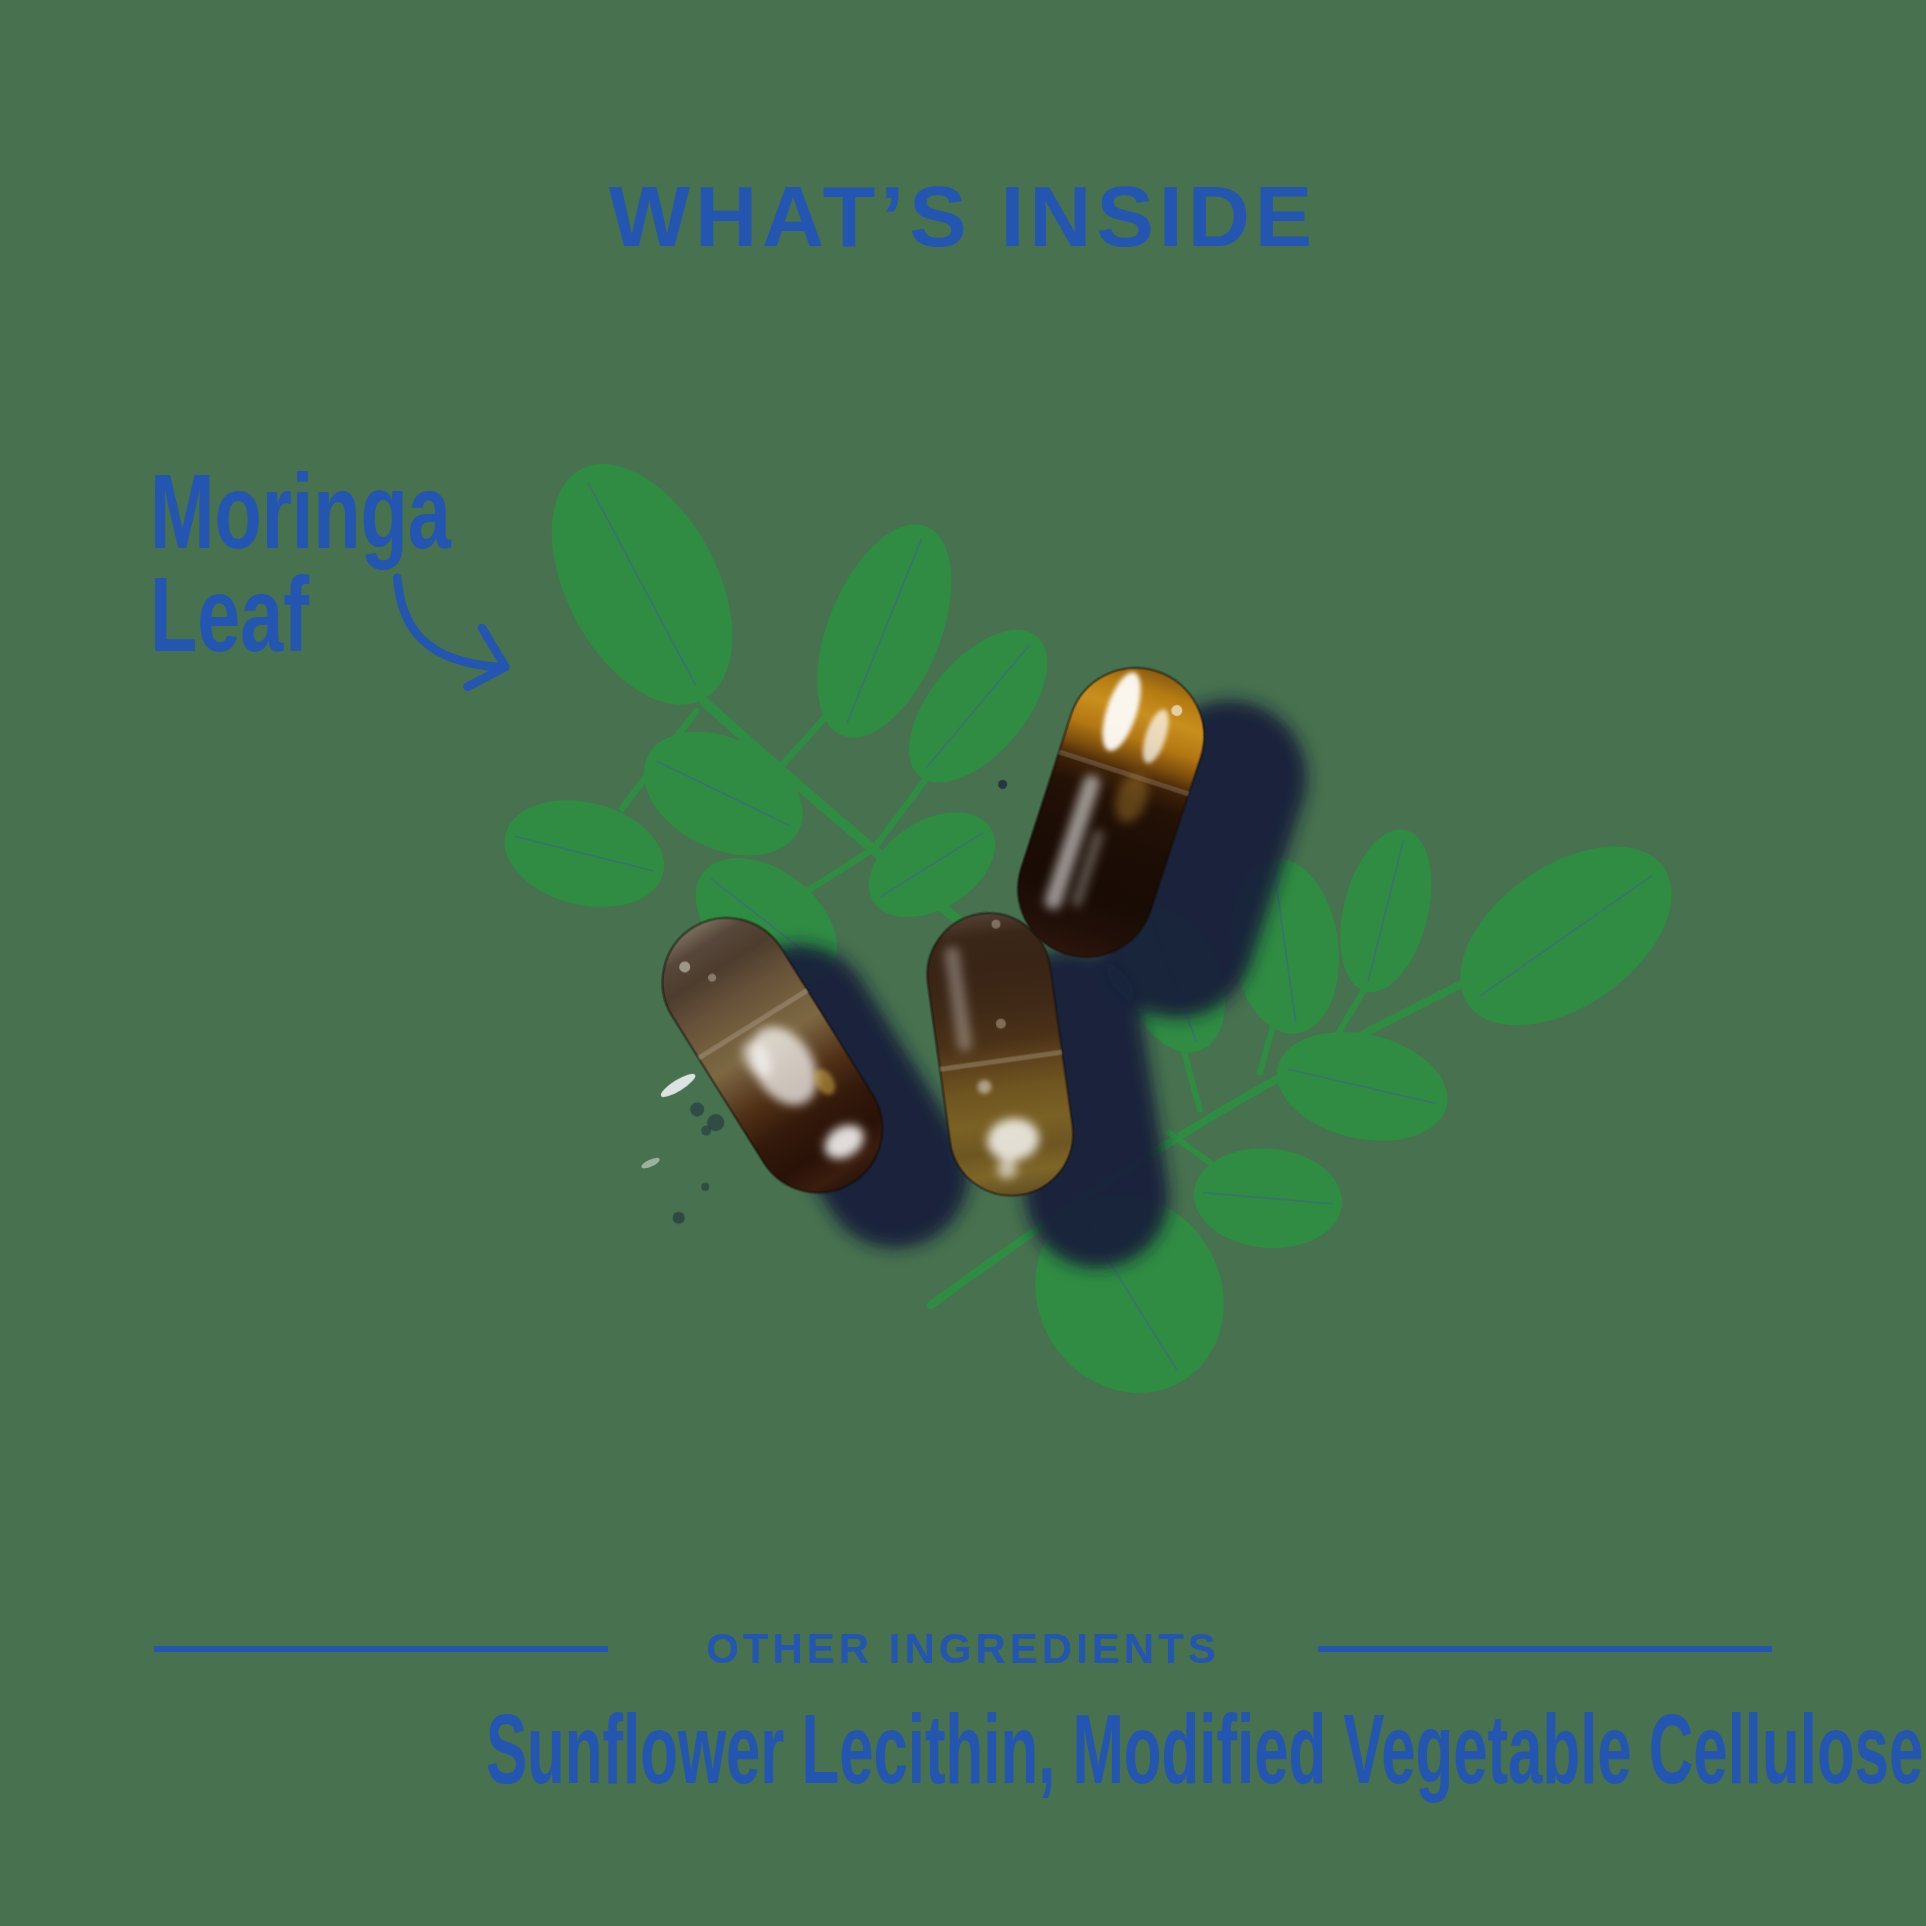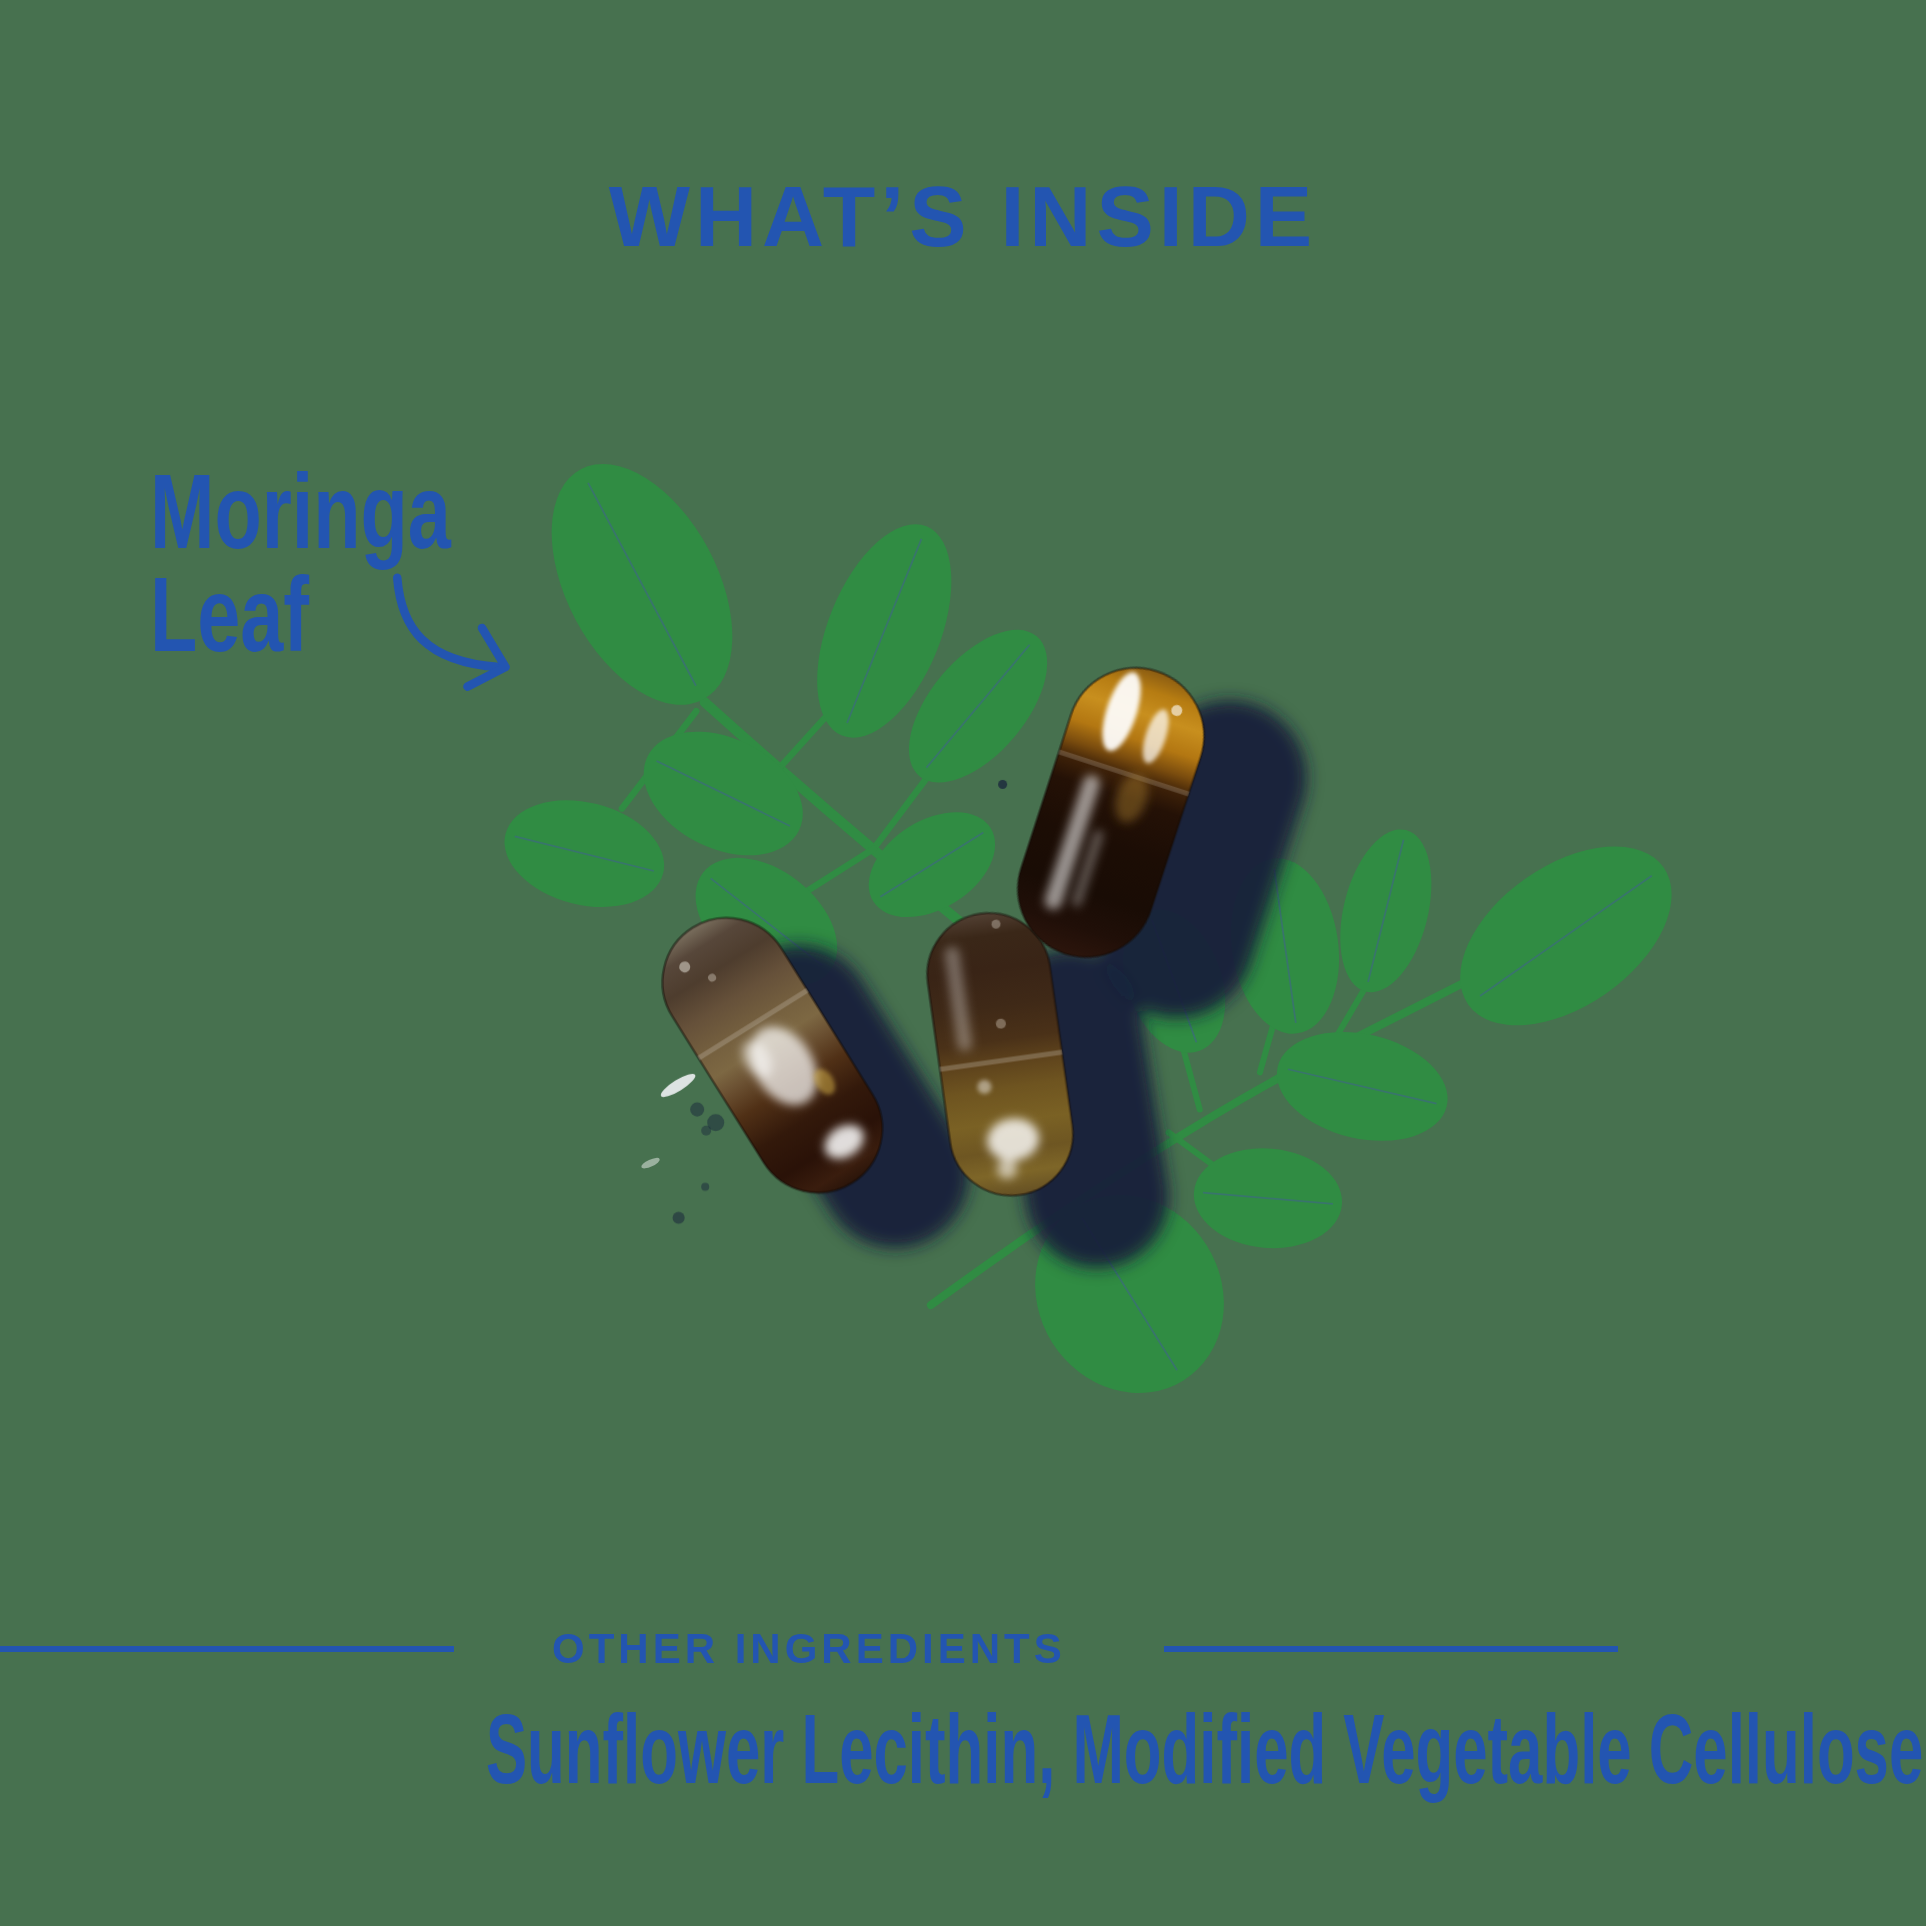--- a/index.html
+++ b/index.html
@@ -48,20 +48,21 @@
     transform-origin: left top;
     white-space: nowrap;
   }
   .ingredients-row {
     position: absolute;
     top: 1625px;
     left: 0;
     width: 100%;
     display: flex;
     align-items: center;
+    justify-content: center;
     gap: 98px;
   }
   .divider {
     display: inline-block;
     width: 454px;
     height: 6px;
     background: #2355B1;
   }
   .ing-heading {
     font-size: 42px;

